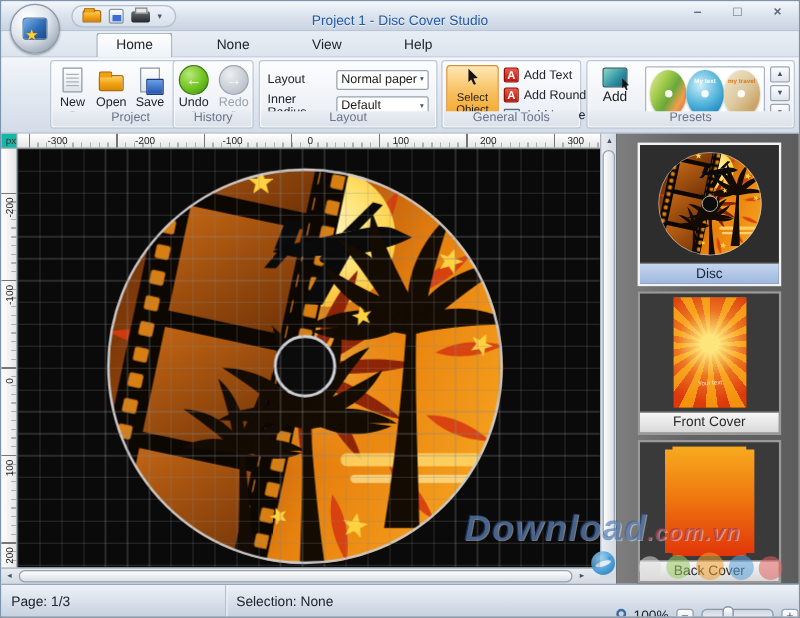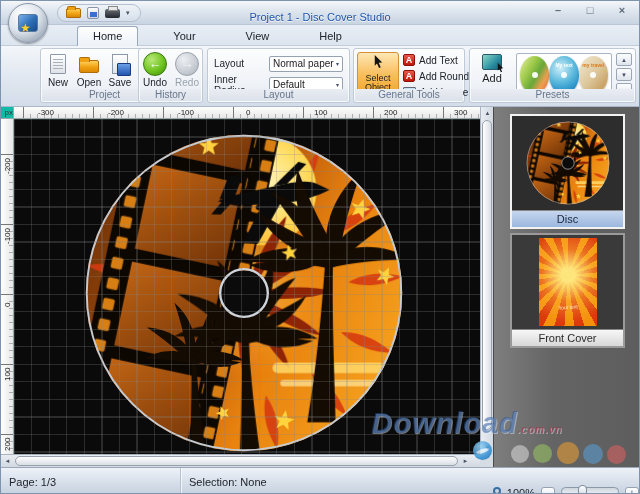--- a/index.html
+++ b/index.html
@@ -188,21 +188,21 @@
   .mag::after{ content:""; position:absolute; left:6px; top:6px; width:5px; height:2px; background:#3a6ea5; transform:rotate(45deg); border-radius:1px; }
   .zoombtn{ width:14px; height:14px; border:1px solid #96a2b2; border-radius:3px; background:linear-gradient(#fdfdfe,#dfe5ec);
             font-size:10px; line-height:12px; text-align:center; color:#44506a; }
   .slider{ position:relative; width:58px; height:9px; border:1px solid #8a98a8; border-radius:5px; background:linear-gradient(#cfd6df,#eef1f5); }
   .slider-thumb{ position:absolute; left:16px; top:-3px; width:9px; height:13px; border-radius:4px;
                  background:linear-gradient(#fefefe,#cdd4dd); border:1px solid #7e8c9c; }
   
   .watermark{ position:absolute; left:370px; top:406px; z-index:60; pointer-events:none;
     font-style:italic; font-weight:bold; font-size:29px; letter-spacing:1px;
     color:rgba(40,88,158,.52); text-shadow:1px 1px 0 rgba(230,240,255,.45); white-space:nowrap; }
-  .watermark .suffix{ font-size:10px; color:rgba(165,55,75,.62); }
+  .watermark .suffix{ font-size:18px; color:rgba(165,55,75,.62); }
   .wm-globe{ position:absolute; left:472px; top:440px; z-index:60; pointer-events:none; width:19px; height:19px; border-radius:50%;
     background:radial-gradient(circle at 35% 30%, #9fd4f2, #2e8fd4 60%, #1a62a0); opacity:.85; }
   .wm-globe::after{ content:""; position:absolute; left:3px; top:8px; width:13px; height:4px; border-radius:50%; background:rgba(255,255,255,.8); transform:rotate(-18deg); }
   .wm-dot{ position:absolute; z-index:60; pointer-events:none; border-radius:50%; opacity:.55; }
 </style>
 </head>
 <body>
 
 <div class="window">
 
@@ -219,21 +219,21 @@
       <span class="win-btn">□</span>
       <span class="win-btn">×</span>
     </div>
   </div>
   <div class="orb">
     <span class="orb-img"></span>
   </div>
 
   <div class="tabrow">
     <div class="tab active">Home</div>
-    <div class="tab">Your</div>
+    <div class="tab">None</div>
     <div class="tab">View</div>
     <div class="tab">Help</div>
   </div>
 
   <div class="ribbon">
 
     <div class="rgroup g-project">
       <div class="bigbtn" style="left:2px;">
         <span class="ic">
             <span class="doc"></span>
@@ -512,20 +512,26 @@
       <div class="thumb-label">Disc</div>
     </div>
     <div class="thumb-card card-front">
       <div class="thumb-img" style="background:#3a3a3a;">
         <div class="spiral">
           <span class="fc-text">Your text</span>
         </div>
       </div>
       <div class="thumb-label">Front Cover</div>
     </div>
+    <div class="thumb-card card-back">
+      <div class="thumb-img" style="background:#3a3a3a;">
+        <div class="backcover"></div>
+      </div>
+      <div class="thumb-label">Back Cover</div>
+    </div>
   </div>
 
   <div class="statusbar">
     <div class="sb-sec sb-2">Page: 1/3</div>
     <div class="sb-sec sb-3">Selection: None</div>
     <div class="sb-zoom">
       <span class="mag"></span>
       <span>100%</span>
       <span class="zoombtn">−</span>
       <span class="slider">

